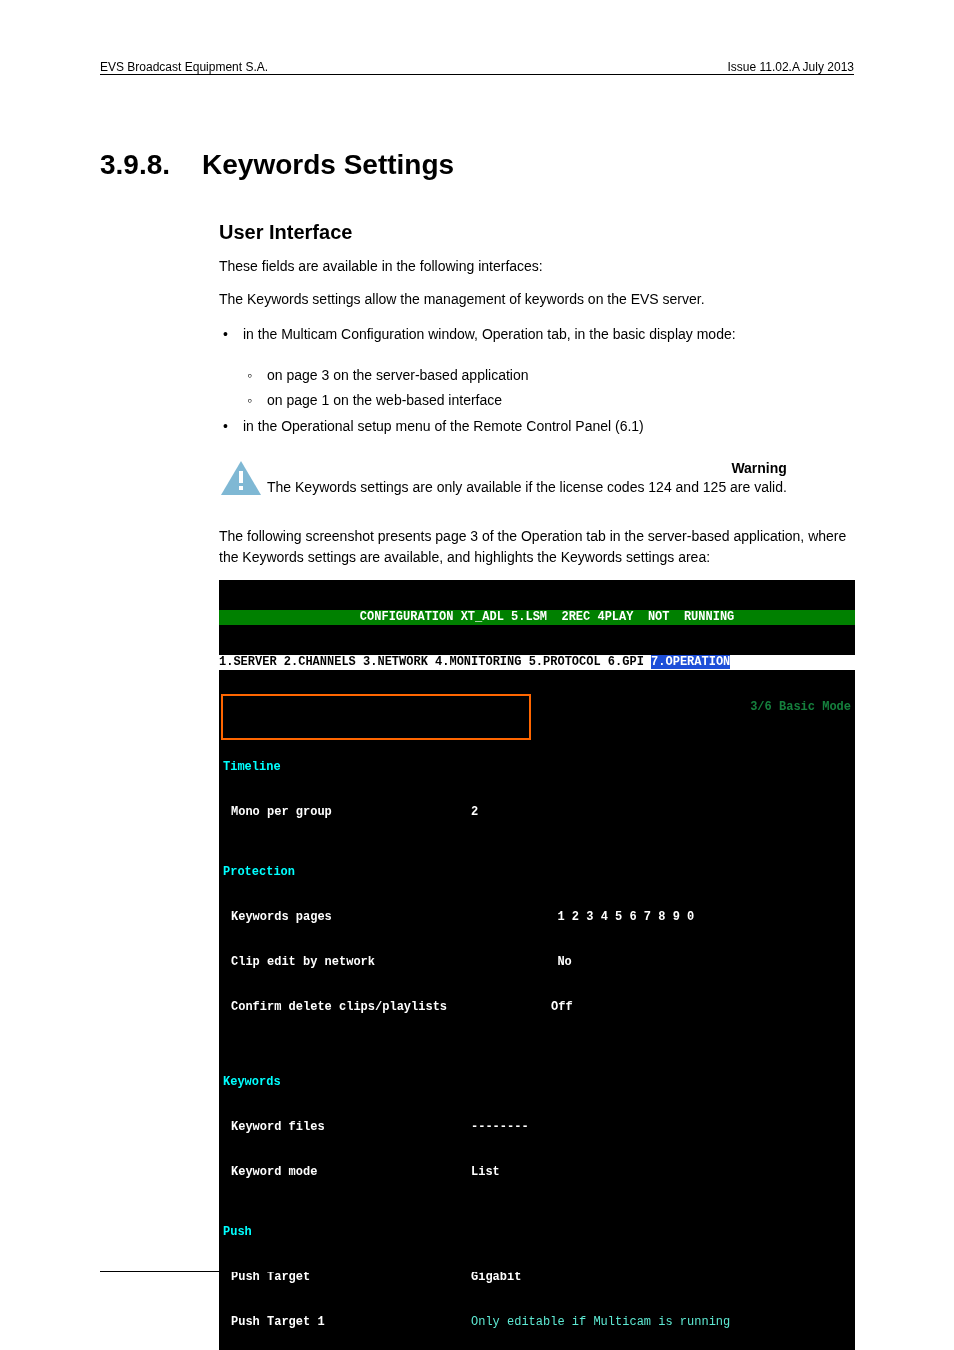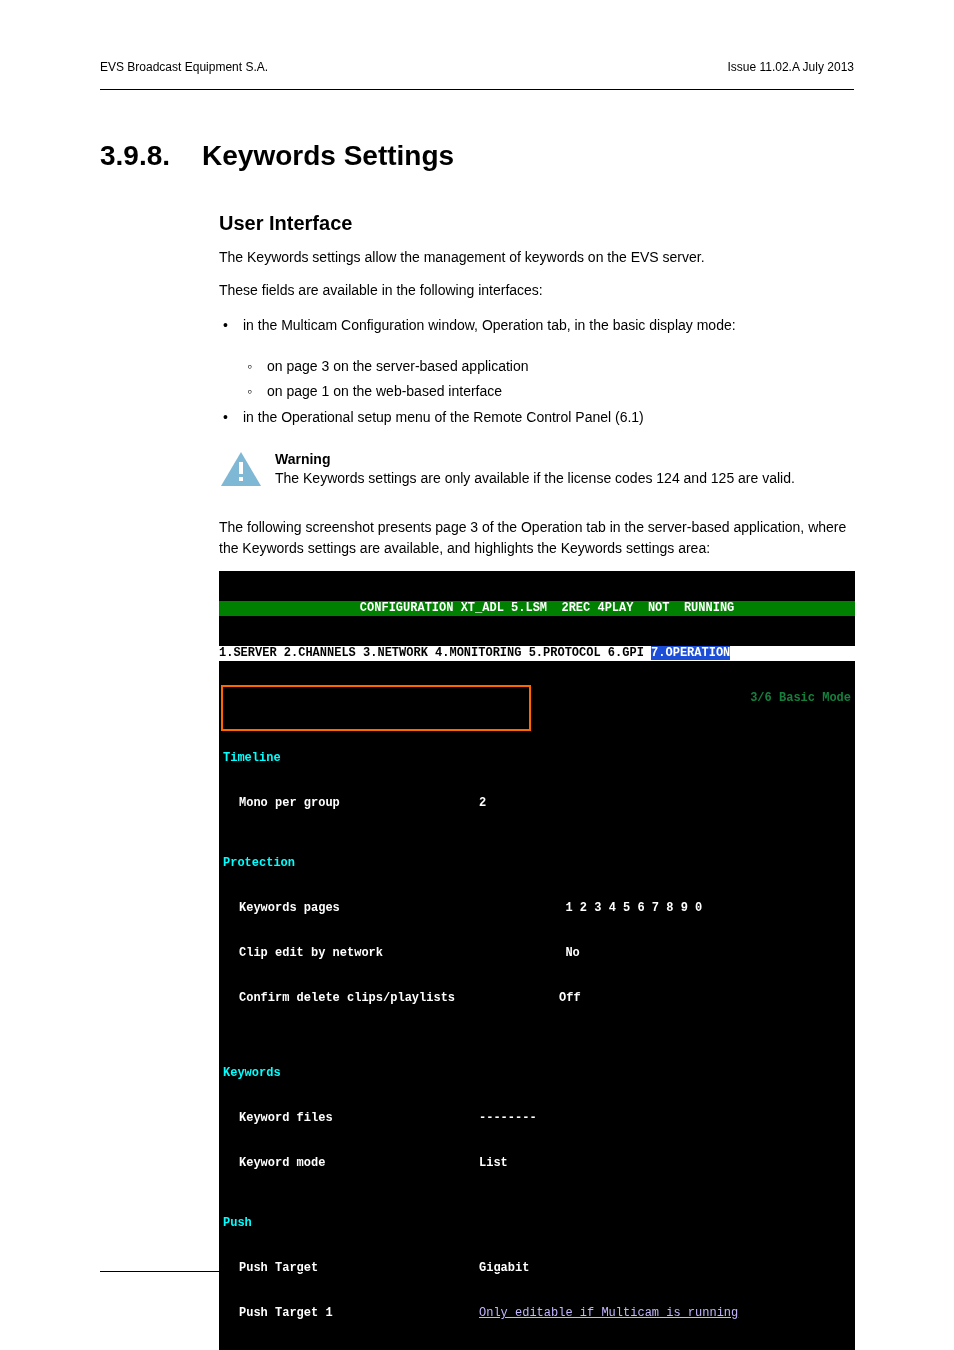--- a/index.html
+++ b/index.html
@@ -14,22 +14,22 @@
       height: 1350px;
       position: relative;
     }
     .page {
       padding: 60px 100px 40px 100px;
     }
     .header-row {
       display: flex;
       justify-content: space-between;
       border-bottom: 1px solid #000;
-      padding-bottom: 15px;
-      margin-bottom: 50px;
+      padding-bottom: 0;
+      margin-bottom: 74px;
       font-size: 12px;
     }
     .section-row {
       display: flex;
       gap: 32px;
       margin-bottom: 40px;
       align-items: baseline;
     }
     .section-num {
       font-size: 28px;
@@ -78,23 +78,24 @@
       font-size: 14px;
       line-height: 1.8;
     }
     .sub-bullet-list > li::before {
       content: "◦";
       position: absolute;
       left: 4px;
     }
     .warning-box {
       display: flex;
-      gap: 12px;
+      gap: 4px;
       margin-bottom: 24px;
       padding: 4px 0;
+      text-align: right;
     }
     .warning-icon {
       width: 44px;
       height: 38px;
       flex-shrink: 0;
     }
     .warning-text {
       font-size: 14px;
       line-height: 1.4;
     }
@@ -135,32 +136,32 @@
       color: #fff;
     }
     .term-right {
       color: #15803d;
       text-align: right;
       padding: 0 4px;
       font-weight: bold;
     }
     .term-row {
       display: flex;
-      padding: 0 20px;
+      padding: 0 12px;
     }
     .term-label {
       width: 240px;
       flex-shrink: 0;
     }
     .term-val {
       flex: 1;
     }
     .cyan { color: #00ffff; font-weight: bold; }
     .white { color: #fff; font-weight: bold; }
-    .gray { color: #c4b5fd; text-decoration: underline; }
+    .gray { color: #5eead4; }
     .highlight-box {
       border: 2px solid #ff6600;
       position: absolute;
       pointer-events: none;
     }
     .footer-row {
       position: absolute;
       bottom: 60px;
       left: 100px;
       right: 100px;
@@ -180,22 +181,22 @@
     <span>Issue 11.02.A  July 2013</span>
   </div>
 
   <div class="section-row">
     <div class="section-num">3.9.8.</div>
     <div class="section-title">Keywords Settings</div>
   </div>
 
   <div class="content">
     <div class="sub-title">User Interface</div>
+    <div class="para">These fields are available in the following interfaces:</div>
     <div class="para">The Keywords settings allow the management of keywords on the EVS server.</div>
-    <div class="para">These fields are available in the following interfaces:</div>
 
     <ul class="bullet-list">
       <li>in the Multicam Configuration window, Operation tab, in the basic display mode:</li>
     </ul>
     <ul class="sub-bullet-list">
       <li>on page 3 on the server-based application</li>
       <li>on page 1 on the web-based interface</li>
     </ul>
     <ul class="bullet-list">
       <li>in the Operational setup menu of the Remote Control Panel (6.1)</li>

